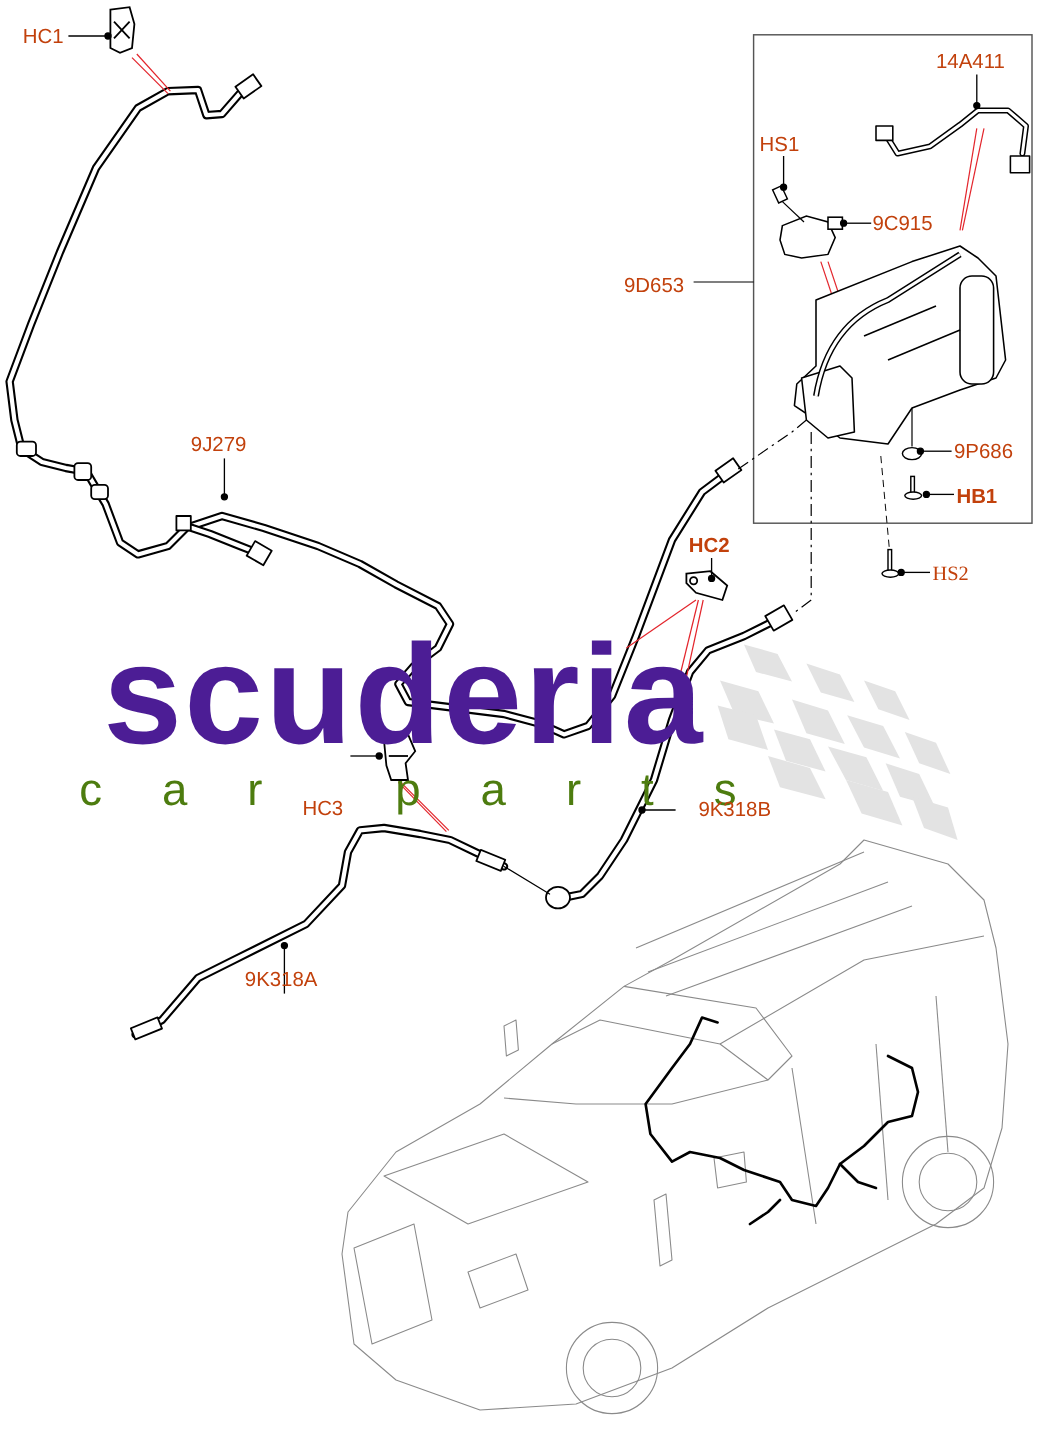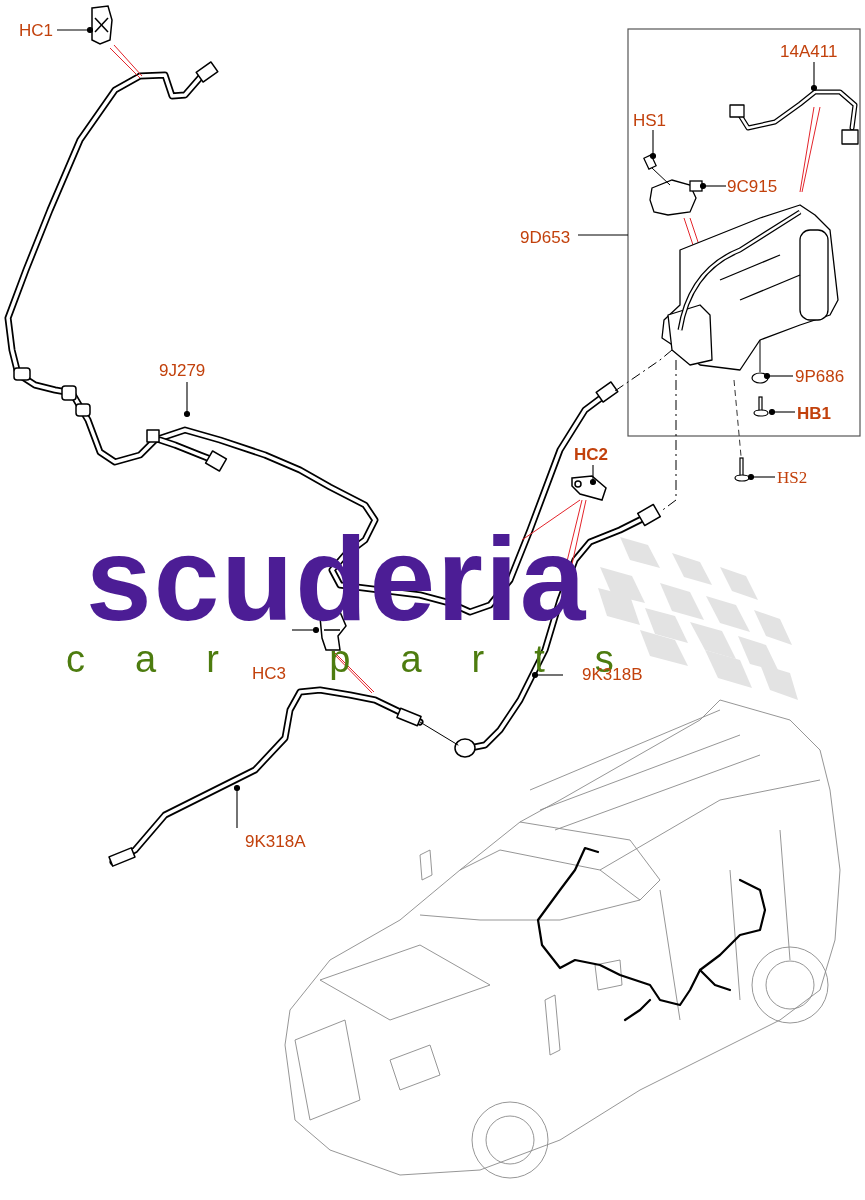--- a/index.html
+++ b/index.html
@@ -207,13 +207,13 @@
 <div class="label" style="left:633px; top:112px;">HS1</div>
 <div class="label" style="left:727px; top:178px;">9C915</div>
 <div class="label" style="left:520px; top:229px;text-align:center;">9D653</div>
 <div class="label" style="left:159px; top:362px;">9J279</div>
 <div class="label" style="left:795px; top:368px;">9P686</div>
 <div class="label" style="left:797px; top:405px;font-weight:bold;">HB1</div>
 <div class="label" style="left:574px; top:446px;font-weight:bold;">HC2</div>
 <div class="label" style="left:777px; top:469px;font-family:Liberation Serif, serif;">HS2</div>
 <div class="label" style="left:252px; top:622px;margin-top:43px;">HC3</div>
 <div class="label" style="left:582px; top:666px;">9K318B</div>
-<div class="label" style="left:204px; top:833px;margin-left:41px;">9K318A</div>
+<div class="label" style="left:204px; top:808px;">9K318A</div>
 
 </body></html>

